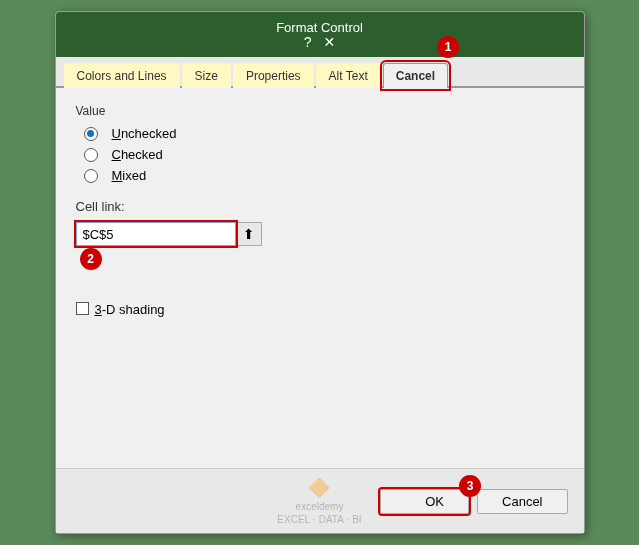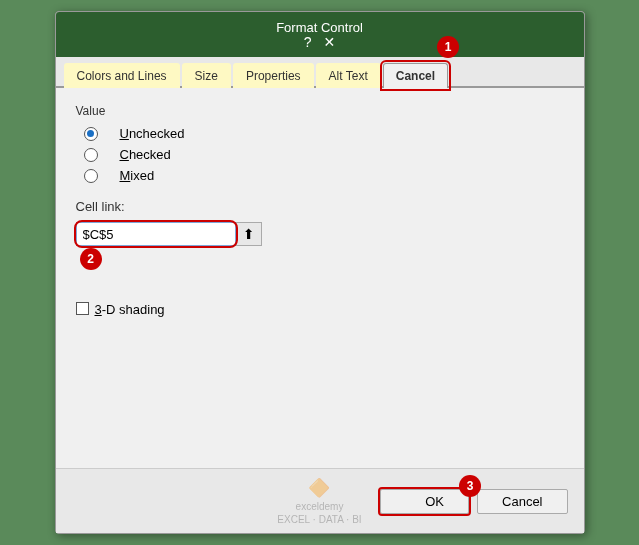--- a/index.html
+++ b/index.html
@@ -95,21 +95,21 @@
     .radio-group {
       display: flex;
       flex-direction: column;
       gap: 6px;
       margin-left: 8px;
       margin-bottom: 16px;
     }
     .radio-item {
       display: flex;
       align-items: center;
-      gap: 22px;
+      gap: 14px;
       font-size: 13px;
       cursor: pointer;
     }
     .radio-circle {
       width: 14px;
       height: 14px;
       border-radius: 50%;
       border: 1.5px solid #555;
       background: white;
       display: flex;
@@ -148,21 +148,20 @@
       width: 160px;
       height: 24px;
       outline: none;
     }
     .cell-link-input-wrapper {
       position: relative;
       display: inline-block;
     }
     .cell-link-input-wrapper.highlighted {
       outline: 2px solid #cc0000;
-      border-radius: 6px;
     }
     .cell-link-btn {
       width: 26px;
       height: 24px;
       border: 1px solid #aaa;
       background: #e8e8e8;
       cursor: pointer;
       display: flex;
       align-items: center;
       justify-content: center;

